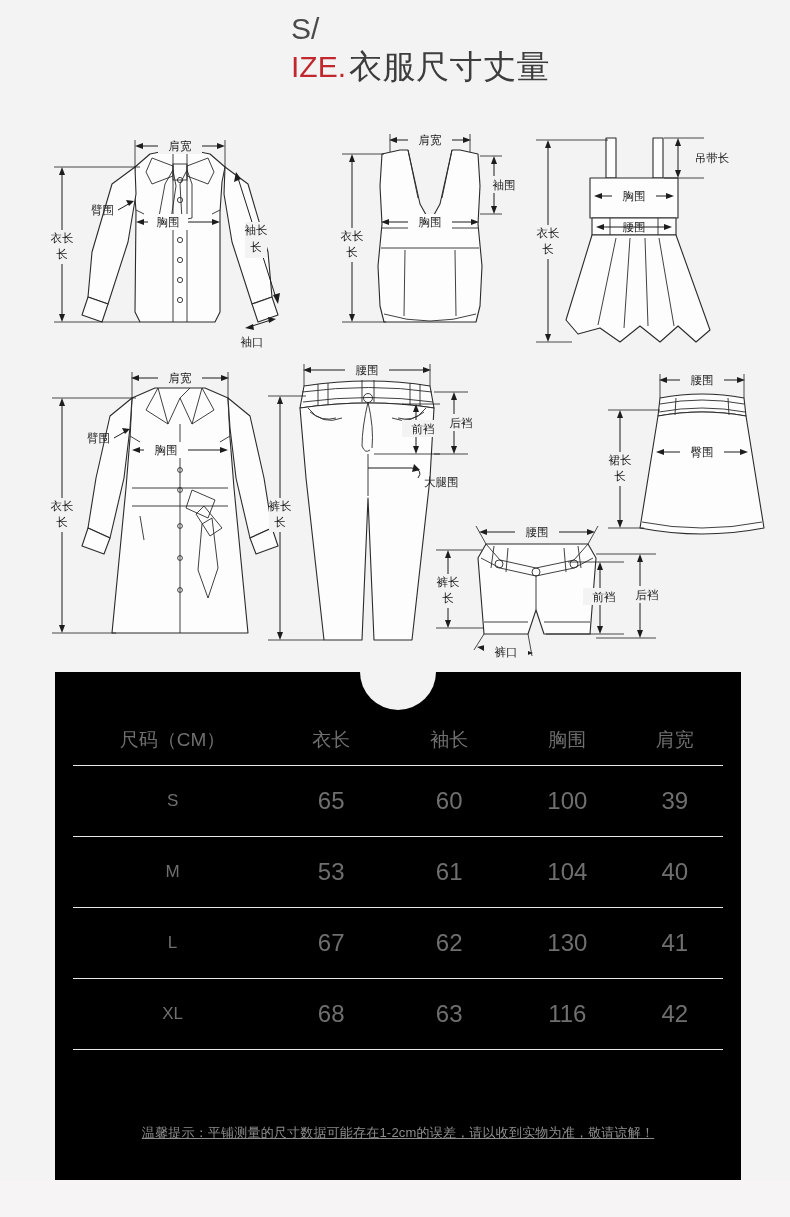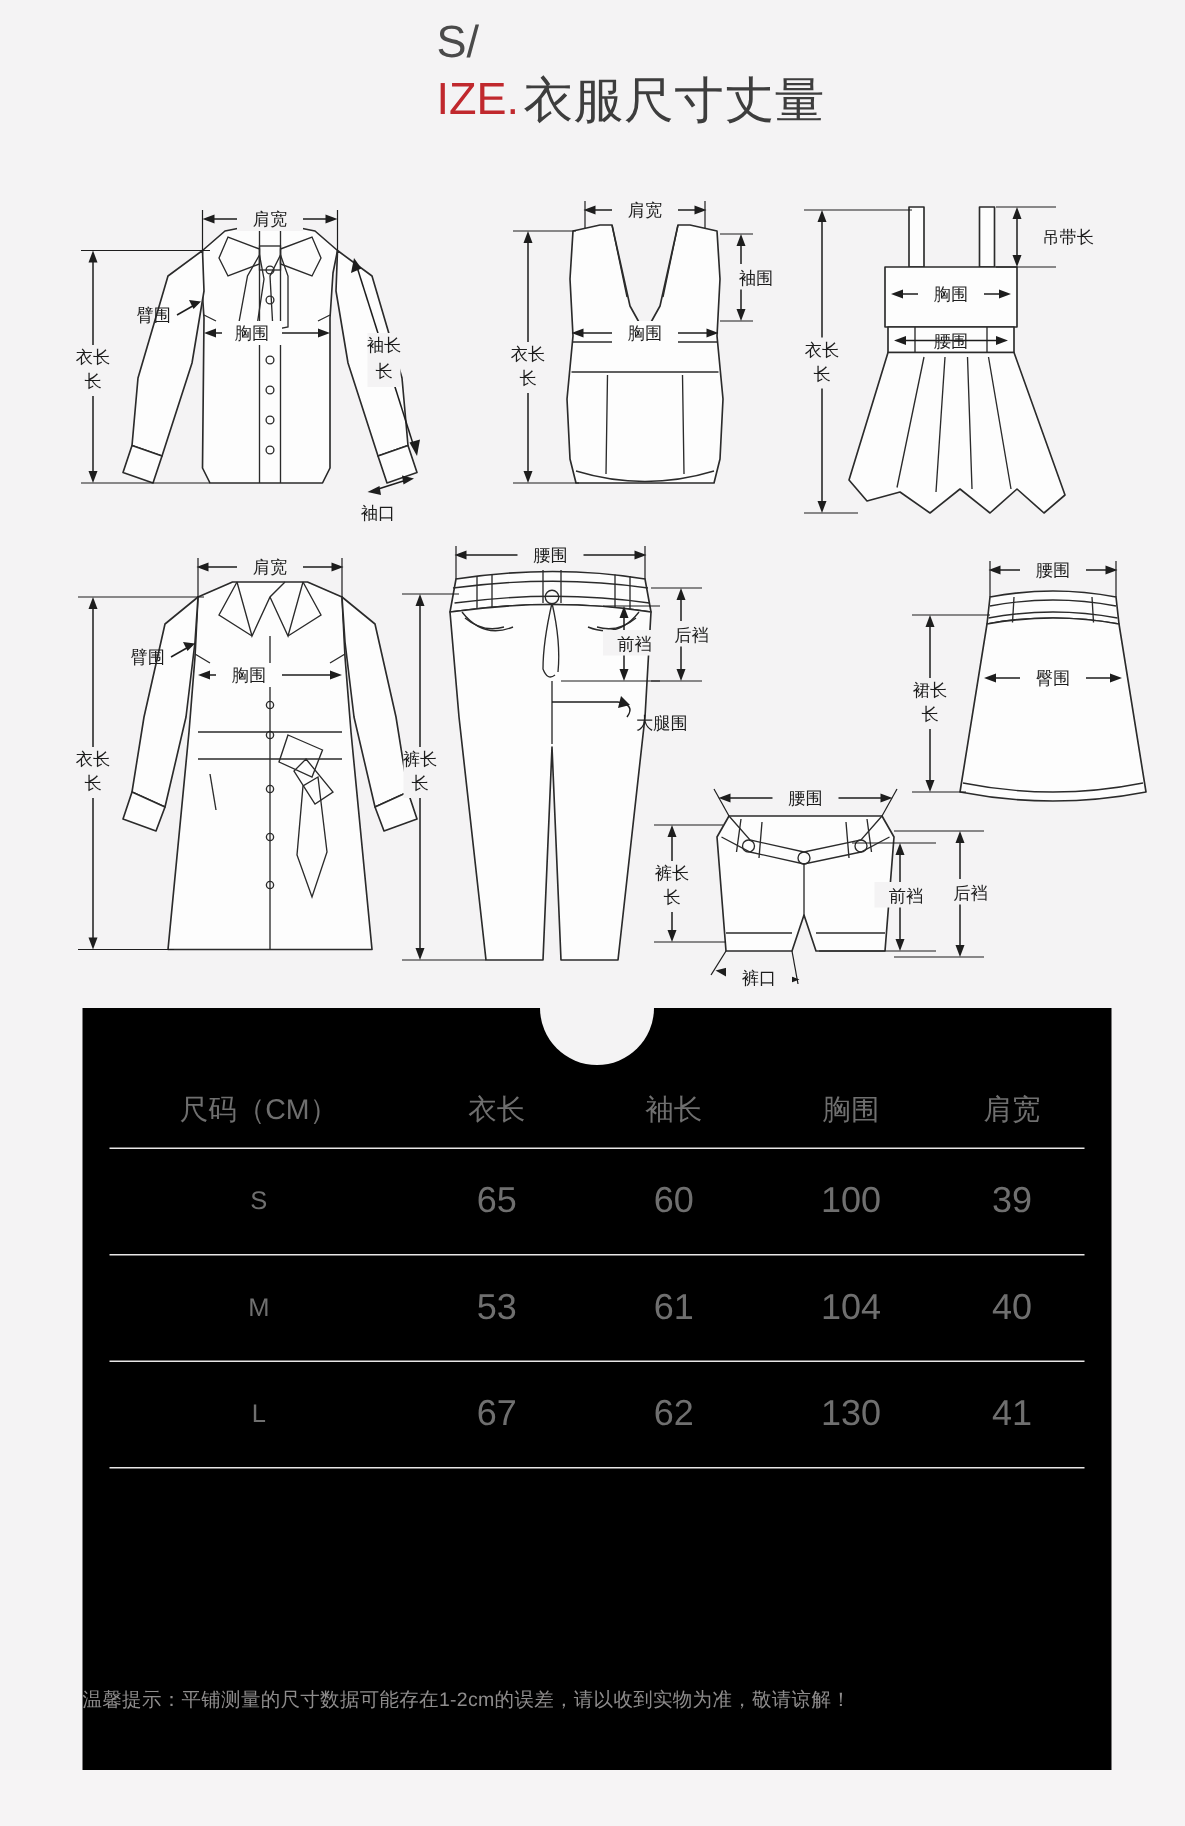--- a/index.html
+++ b/index.html
@@ -115,23 +115,25 @@
   table.size-table th:nth-child(3){ width: 118px; }
   table.size-table th:nth-child(4){ width: 118px; }
   table.size-table th:nth-child(5){ width: 96px; }
   table.size-table tr:last-child td { border-bottom: 1px solid #e8e6e6; }
 
   .table-note {
     position: absolute;
     left: 0;
     right: 0;
     top: 452px;
+    text-align: center;
     font-size: 13px;
     color: #8e8c8c;
     letter-spacing: 0.2px;
+    text-decoration: underline;
   }
 
   
   .bottom-strip {
     position: absolute;
     left: 0;
     top: 1180px;
     width: 790px;
     height: 37px;
     background: #f6f4f5;
@@ -599,19 +601,26 @@
         <td>104</td>
         <td>40</td>
       </tr>
       <tr>
         <td class="size-label">L</td>
         <td>67</td>
         <td>62</td>
         <td>130</td>
         <td>41</td>
       </tr>
+      <tr>
+        <td class="size-label">XL</td>
+        <td>68</td>
+        <td>63</td>
+        <td>116</td>
+        <td>42</td>
+      </tr>
     </tbody>
   </table>
 
   <div class="table-note">温馨提示：平铺测量的尺寸数据可能存在1-2cm的误差，请以收到实物为准，敬请谅解！</div>
 </div>
 
 <div class="bottom-strip"></div>
 
 </body></html>

